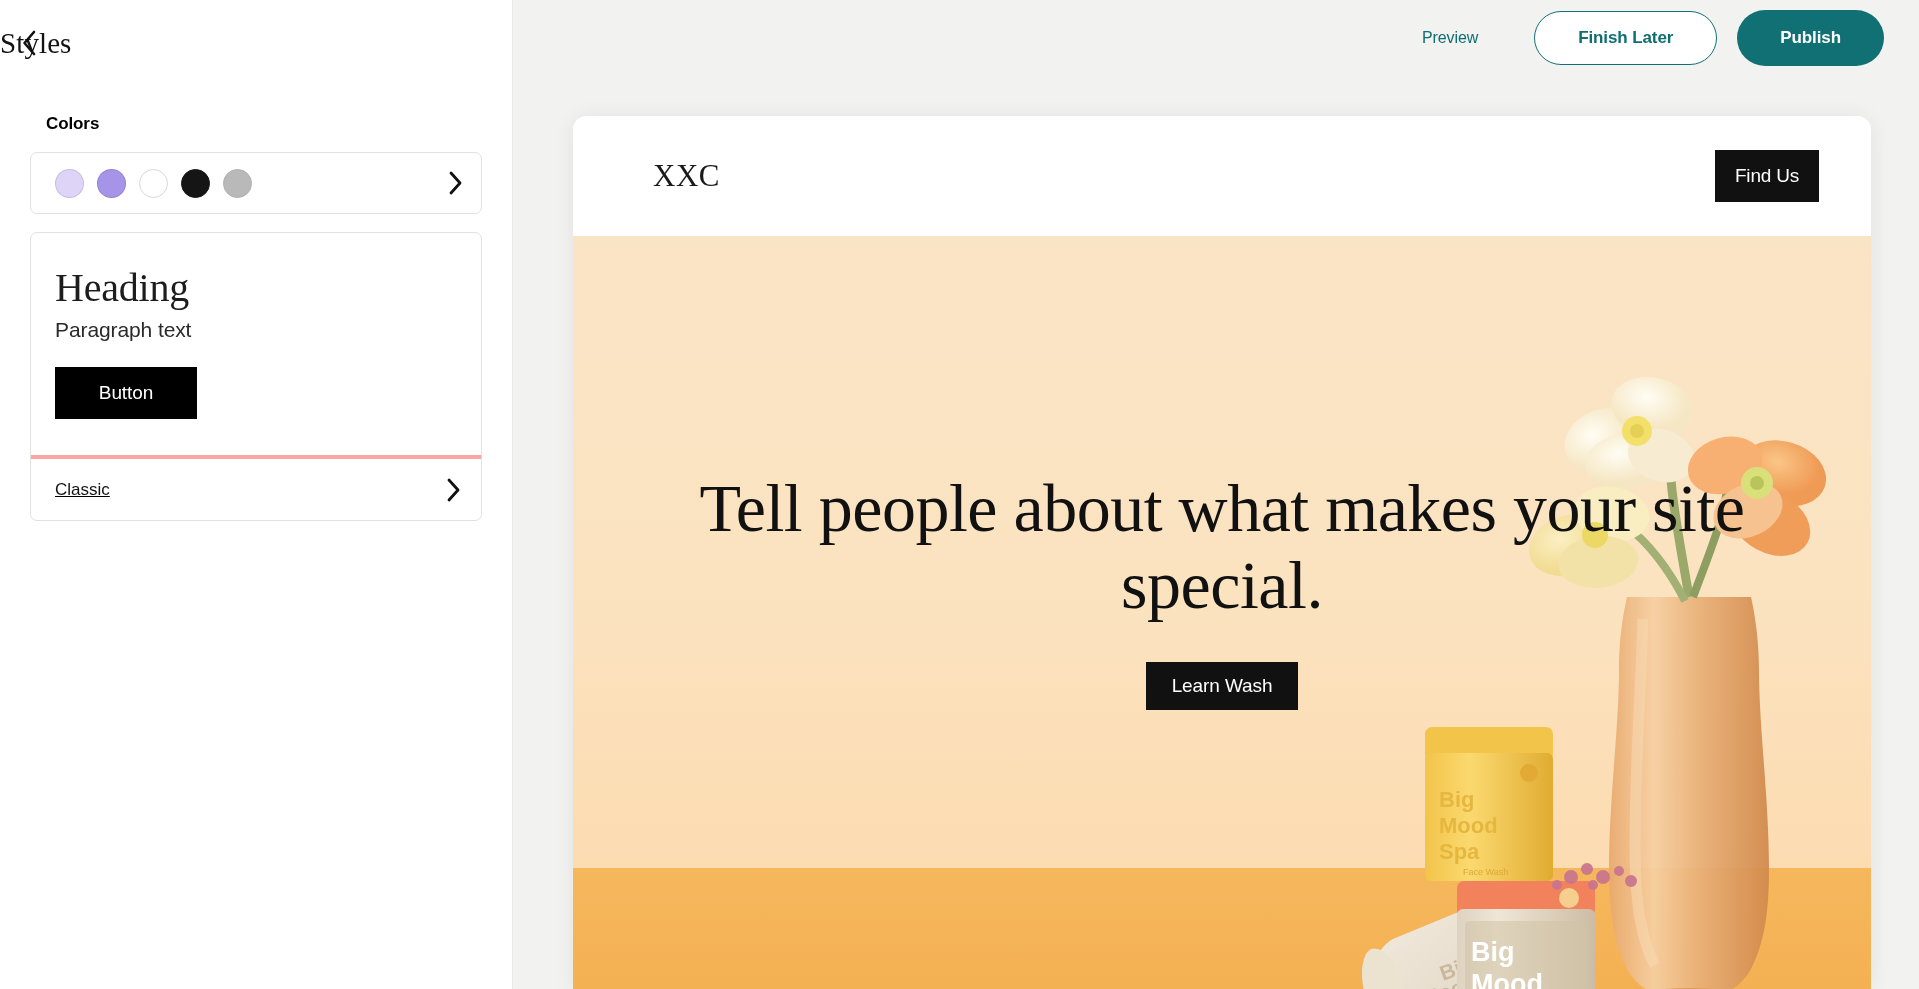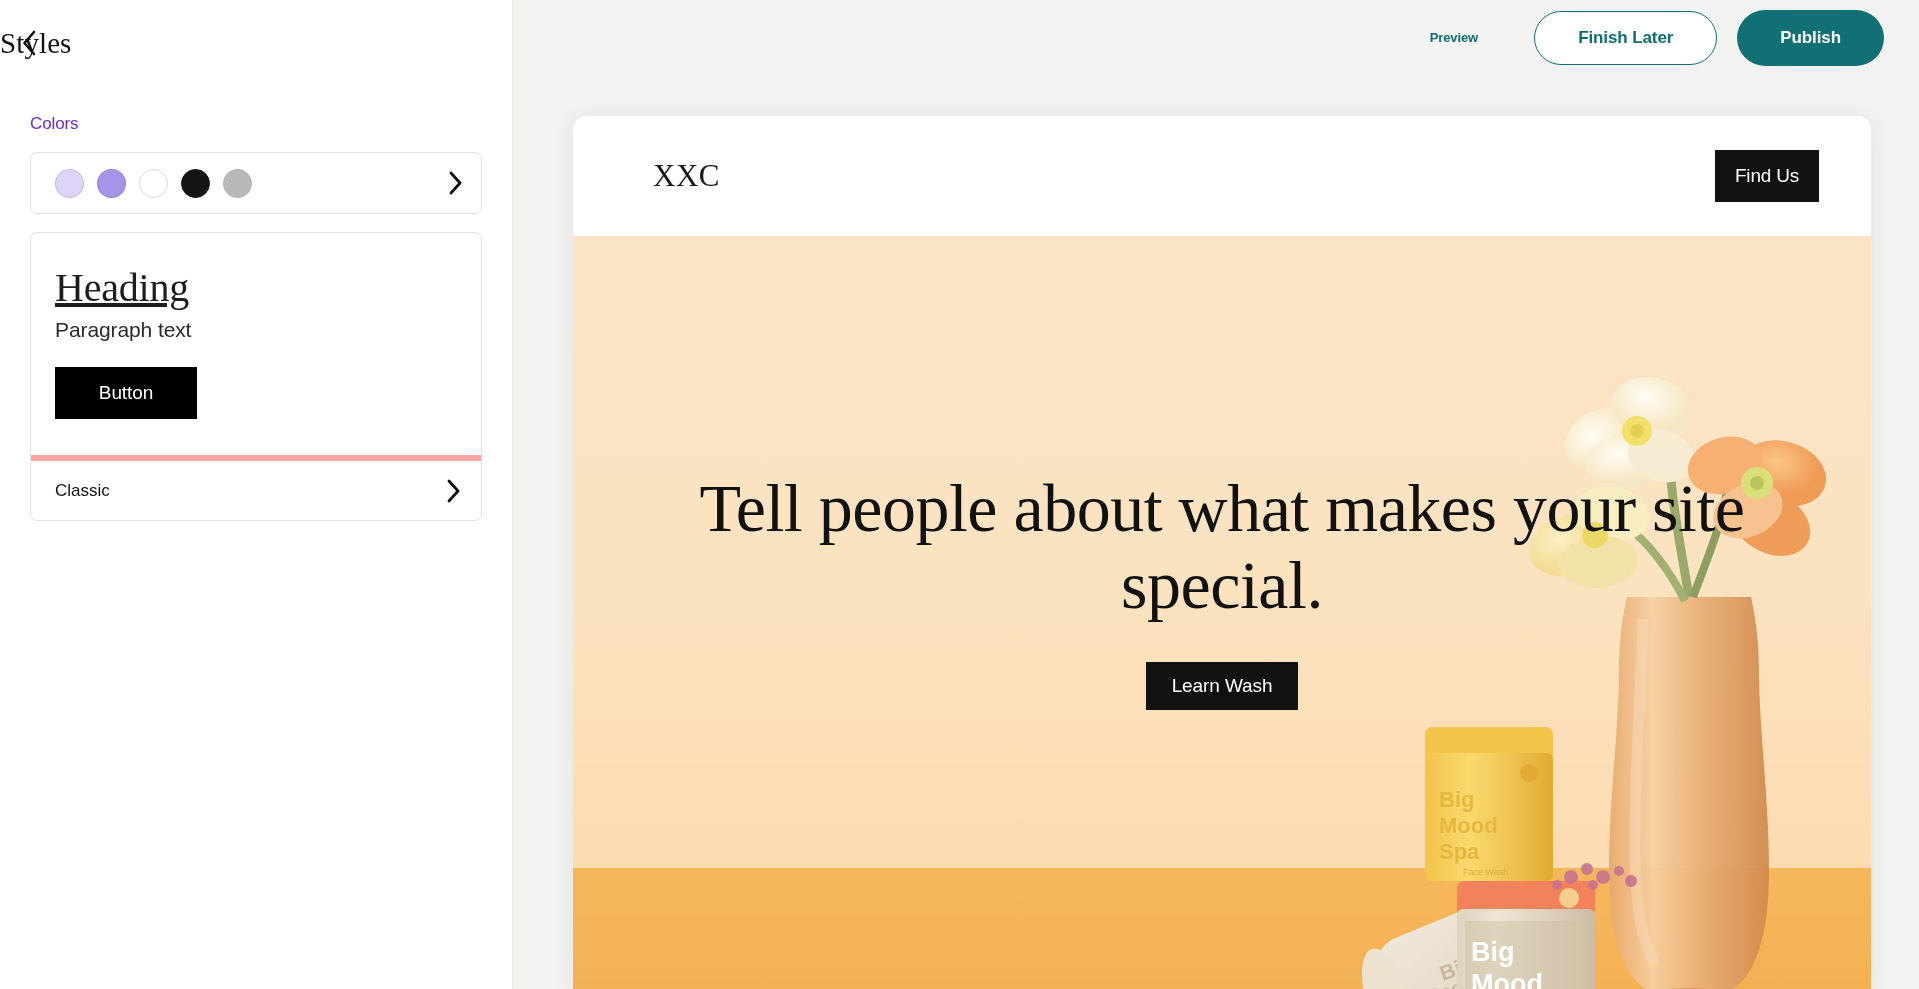--- a/index.html
+++ b/index.html
@@ -44,23 +44,23 @@
     text-align: left;
     font-family: "Liberation Serif", serif;
     font-size: 29px;
     color: #131313;
     letter-spacing: .1px;
     padding-right: 94px;
   }
 
   .sb-section-label {
     font-size: 17px;
-    font-weight: normal;
-    color: #6d28d9;
-    padding: 0 0 0 30px;
+    font-weight: bold;
+    color: #000000;
+    padding: 0 0 0 46px;
     letter-spacing: -0.1px;
   }
   .lbl-colors { margin-top: 28px; }
   .lbl-themes { margin-top: 57px; }
 
   .card {
     margin: 18px 30px 0 30px;
     border: 1px solid #e3e1dd;
     border-radius: 7px;
     background: #fff;
@@ -87,48 +87,48 @@
   .theme-preview {
     padding: 34px 0 36px 24px;
   }
   .theme-heading {
     font-family: "Liberation Serif", serif;
     font-size: 40px;
     font-weight: normal;
     color: #1d1d1d;
     line-height: 1.05;
     letter-spacing: -0.2px;
-    text-decoration: underline;
   }
   .theme-paragraph {
     font-size: 21px;
     color: #2a2a2a;
     margin-top: 9px;
     letter-spacing: -0.1px;
   }
   .theme-button {
     display: inline-flex;
     align-items: center; justify-content: center;
     background: #000000;
     color: #ffffff;
     font-size: 19px;
     width: 142px; height: 52px;
     margin-top: 25px;
     border: none;
     cursor: pointer;
     letter-spacing: -0.1px;
   }
   .theme-footer {
-    border-top: 6px solid #fca5a5;
+    border-top: 4px solid #fca5a5;
     height: 65px;
     display: flex;
     align-items: center;
     justify-content: space-between;
     padding: 0 20px 0 24px;
     cursor: pointer;
+    text-decoration: underline;
   }
   .theme-name { font-size: 17px; color: #131313; }
 
   
   .canvas {
     flex: 1;
     position: relative;
     background: #f2f2f0;
     height: 989px;
     overflow: hidden;
@@ -140,22 +140,22 @@
     justify-content: flex-end;
     padding-right: 35px;
     gap: 0px;
     background: #f2f2f0;
     position: relative;
     z-index: 5;
   }
   .btn-preview {
     background: none; border: none;
     color: #0f6e72;
-    font-size: 13px;
-    font-weight: bold;
+    font-size: 16px;
+    font-weight: normal;
     cursor: pointer;
     padding: 10px 18px;
     margin-right: 38px;
     letter-spacing: -0.1px;
     text-align: center;
   }
   .btn-finish {
     background: #ffffff;
     border: 1.6px solid #107074;
     color: #0f6e72;

